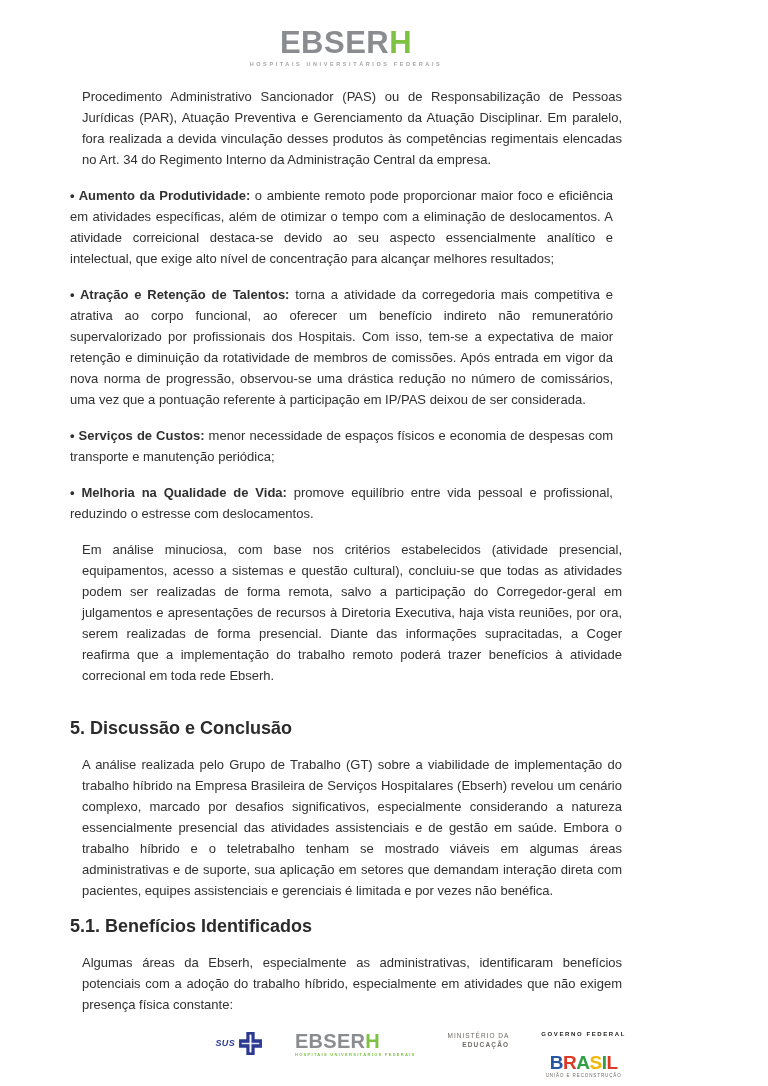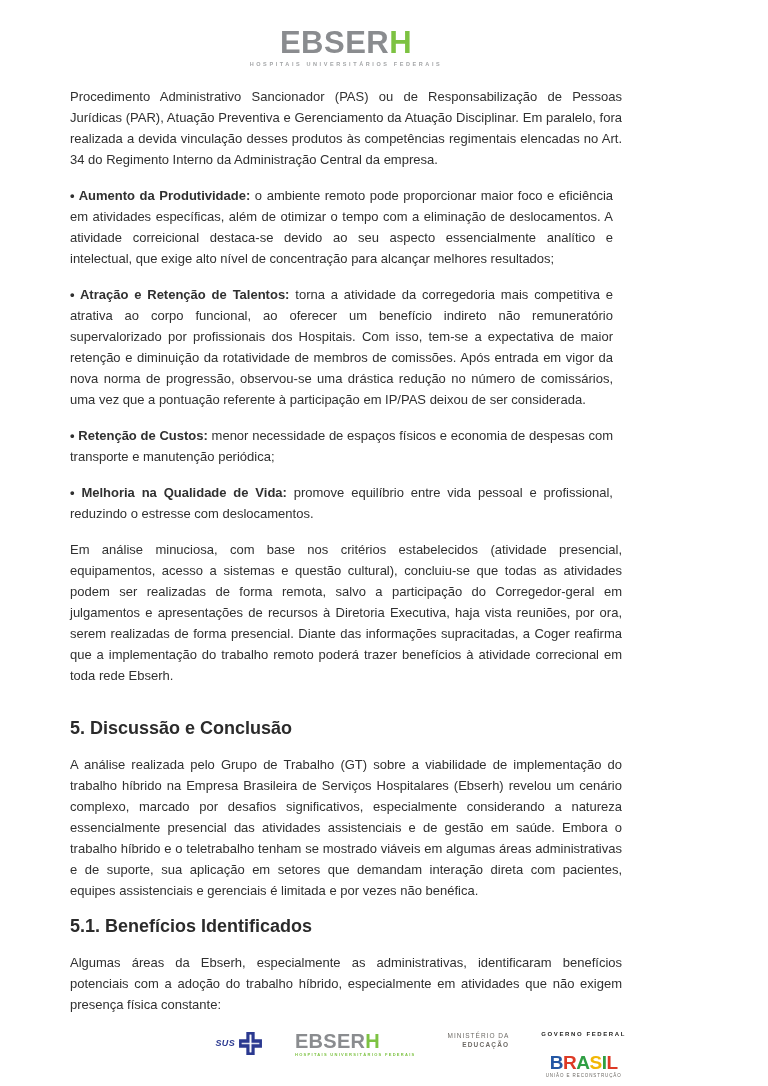--- a/index.html
+++ b/index.html
@@ -22,21 +22,21 @@
     margin-top:3px;
     font-size:5.5px;letter-spacing:2.6px;
     color:#a3a5a7;font-weight:bold;
   }
   
   .content{
     width:552px;margin:19px auto 0 auto;
     font-size:13px;line-height:21px;
     text-align:justify;
   }
-  .content p{margin:0 0 15px 0;}
+  .content p{margin:0 0 15px 12px;}
   .content p.bullet-item{margin:0 9px 15px 0;}
   .lead{font-weight:bold;}
   h3.sec{
     font-size:18px;line-height:21px;font-weight:bold;
     margin:32px 0 15px 0;text-align:left;color:#2b2b2b;
   }
   h3.sec.tight{margin-top:10px;}
   
   .footer{
     position:absolute;right:66px;bottom:8px;
@@ -72,21 +72,21 @@
 
   <div class="content">
 
     <p>Procedimento Administrativo Sancionador (PAS) ou de Responsabilização de Pessoas Jurídicas (PAR), Atuação Preventiva e Gerenciamento da Atuação Disciplinar. Em paralelo, fora realizada a devida vinculação desses produtos às competências regimentais elencadas no Art. 34 do Regimento Interno da Administração Central da empresa.</p>
 
 
     <p class="bullet-item"><span class="lead">• Aumento da Produtividade:</span><span> o ambiente remoto pode proporcionar maior foco e eficiência em atividades específicas, além de otimizar o tempo com a eliminação de deslocamentos. A atividade correicional destaca-se devido ao seu aspecto essencialmente analítico e intelectual, que exige alto nível de concentração para alcançar melhores resultados;</span></p>
 
     <p class="bullet-item"><span class="lead">• Atração e Retenção de Talentos:</span><span> torna a atividade da corregedoria mais competitiva e atrativa ao corpo funcional, ao oferecer um benefício indireto não remuneratório supervalorizado por profissionais dos Hospitais. Com isso, tem-se a expectativa de maior retenção e diminuição da rotatividade de membros de comissões. Após entrada em vigor da nova norma de progressão, observou-se uma drástica redução no número de comissários, uma vez que a pontuação referente à participação em IP/PAS deixou de ser considerada.</span></p>
 
-    <p class="bullet-item"><span class="lead">• Retenção de Custos:</span><span> menor necessidade de espaços físicos e economia de despesas com transporte e manutenção periódica;</span></p>
+    <p class="bullet-item"><span class="lead">• Serviços de Custos:</span><span> menor necessidade de espaços físicos e economia de despesas com transporte e manutenção periódica;</span></p>
 
     <p class="bullet-item"><span class="lead">• Melhoria na Qualidade de Vida:</span><span> promove equilíbrio entre vida pessoal e profissional, reduzindo o estresse com deslocamentos.</span></p>
 
     <p>Em análise minuciosa, com base nos critérios estabelecidos (atividade presencial, equipamentos, acesso a sistemas e questão cultural), concluiu-se que todas as atividades podem ser realizadas de forma remota, salvo a participação do Corregedor-geral em julgamentos e apresentações de recursos à Diretoria Executiva, haja vista reuniões, por ora, serem realizadas de forma presencial. Diante das informações supracitadas, a Coger reafirma que a implementação do trabalho remoto poderá trazer benefícios à atividade correcional em toda rede Ebserh.</p>
 
     <h3 class="sec">5. Discussão e Conclusão</h3>
 
     <p>A análise realizada pelo Grupo de Trabalho (GT) sobre a viabilidade de implementação do trabalho híbrido na Empresa Brasileira de Serviços Hospitalares (Ebserh) revelou um cenário complexo, marcado por desafios significativos, especialmente considerando a natureza essencialmente presencial das atividades assistenciais e de gestão em saúde. Embora o trabalho híbrido e o teletrabalho tenham se mostrado viáveis em algumas áreas administrativas e de suporte, sua aplicação em setores que demandam interação direta com pacientes, equipes assistenciais e gerenciais é limitada e por vezes não benéfica.</p>
 
     <h3 class="sec tight">5.1. Benefícios Identificados</h3>

